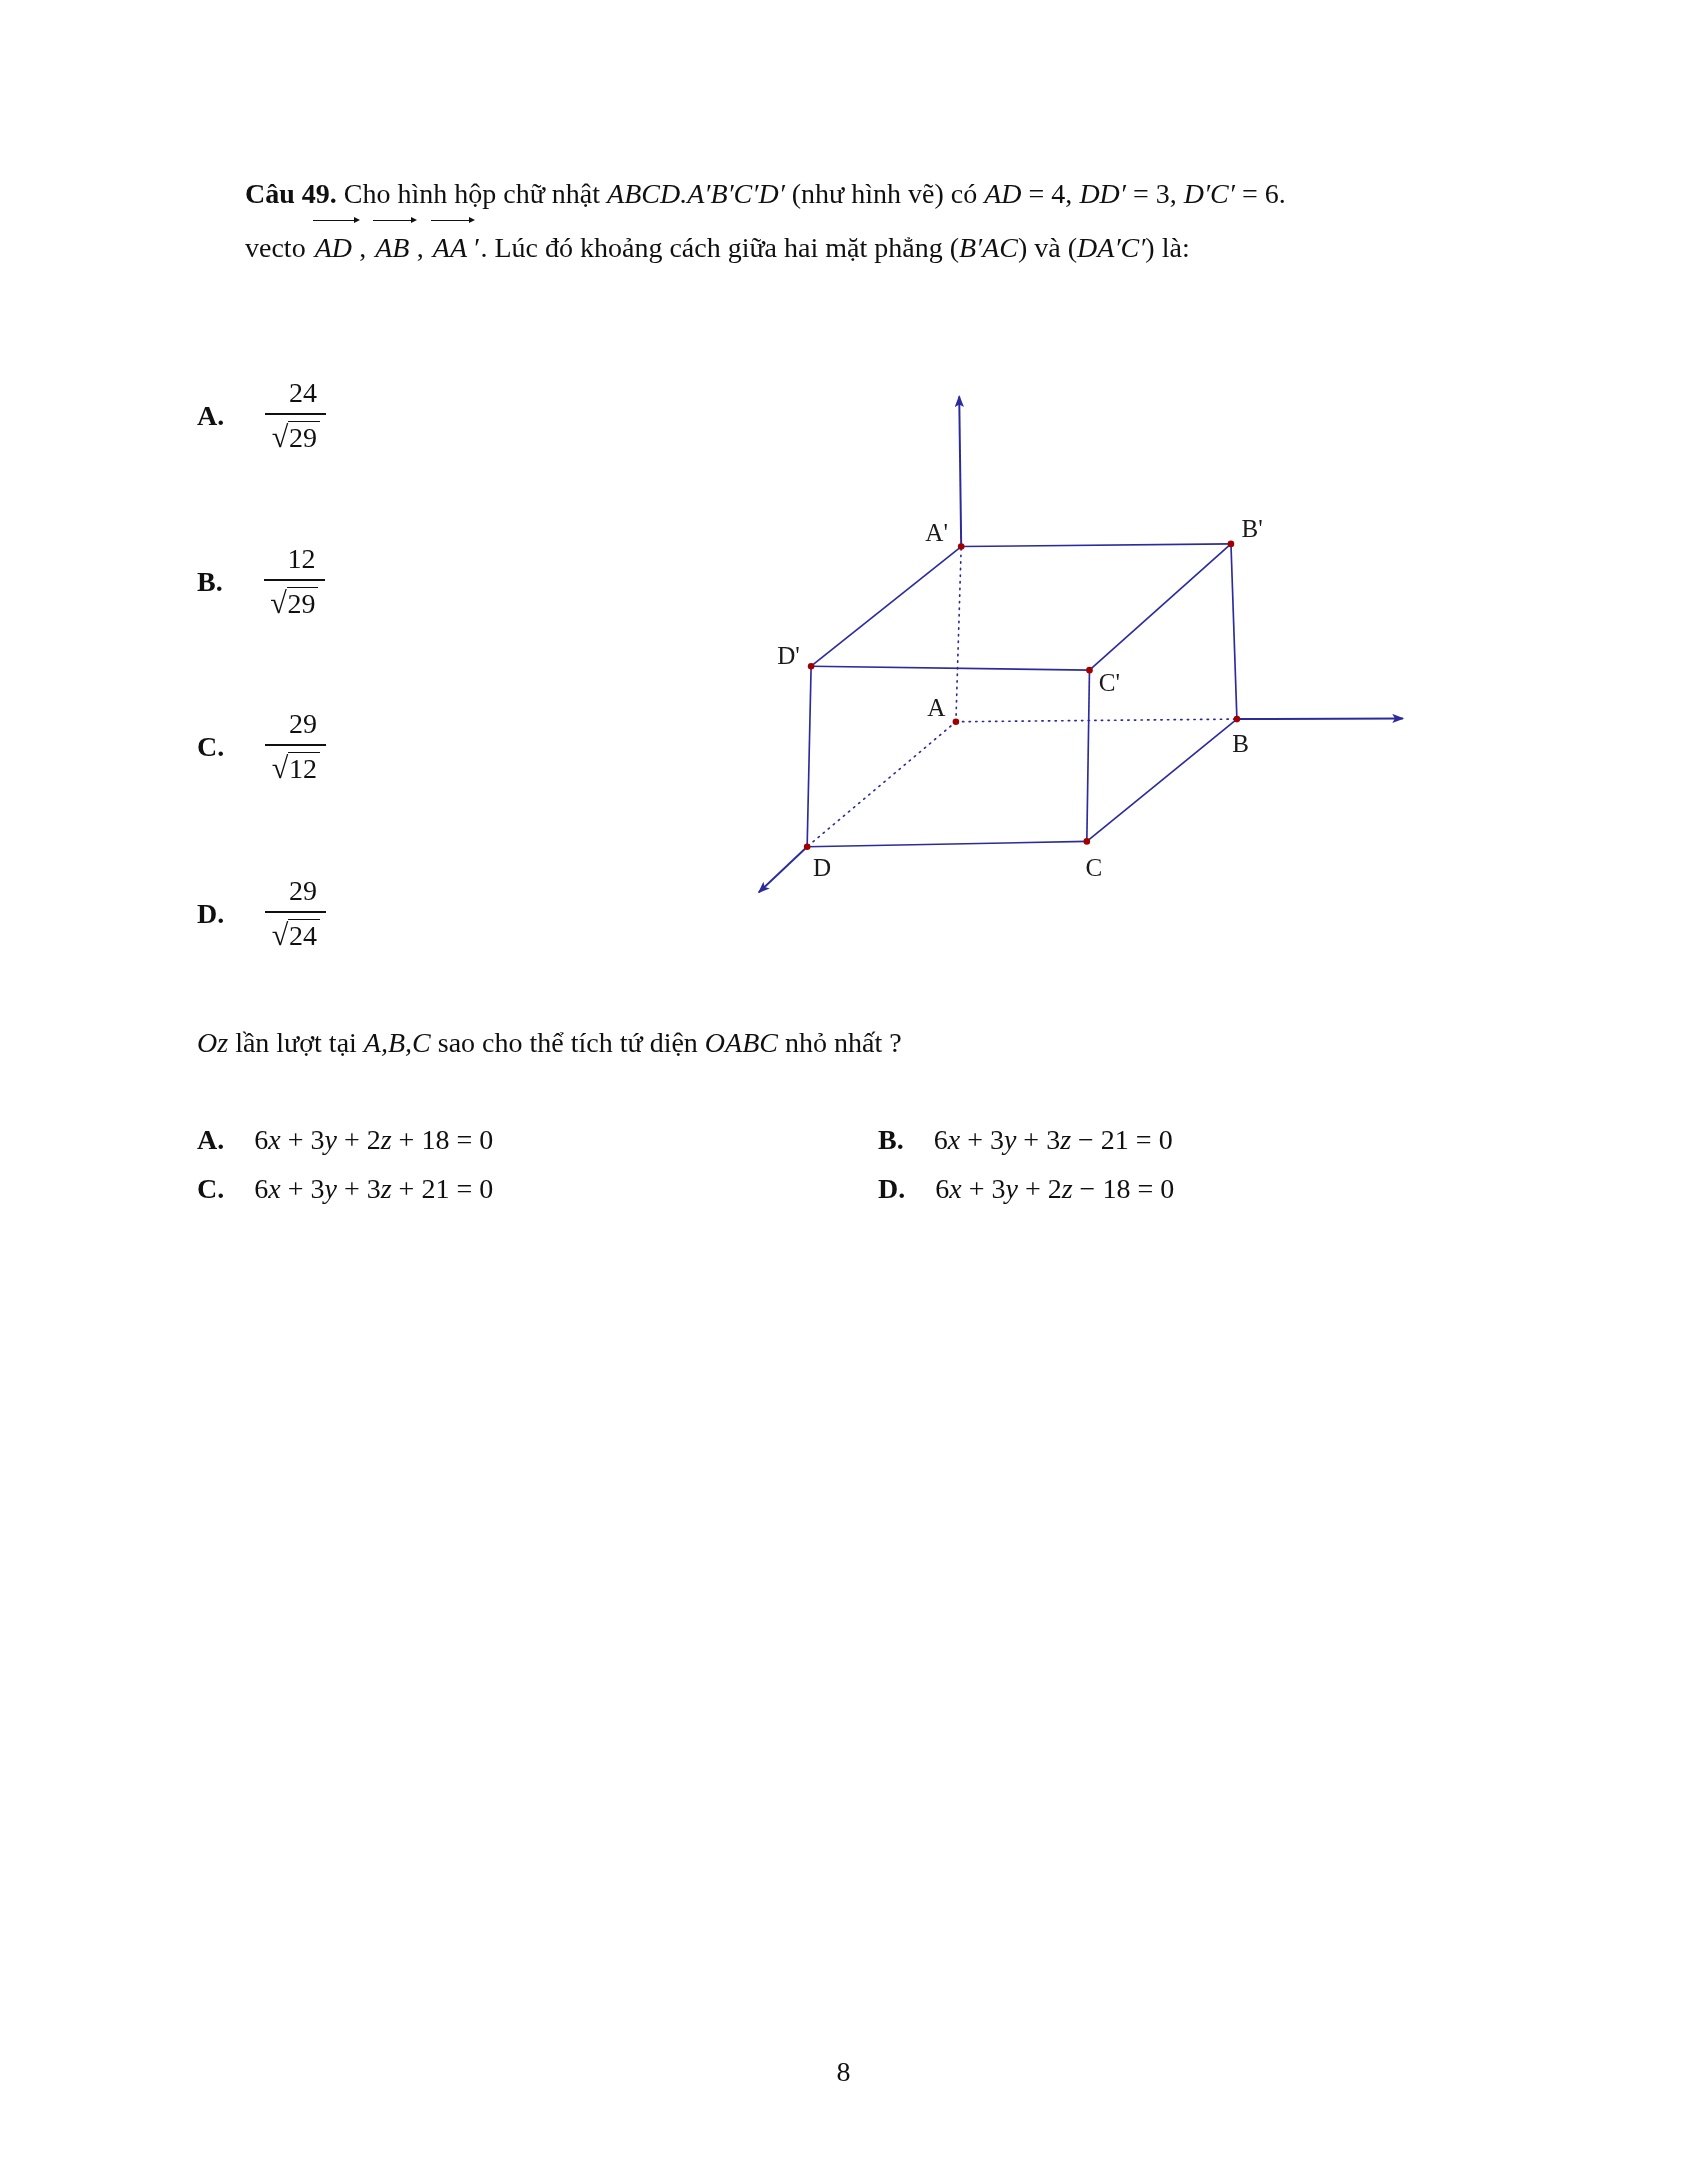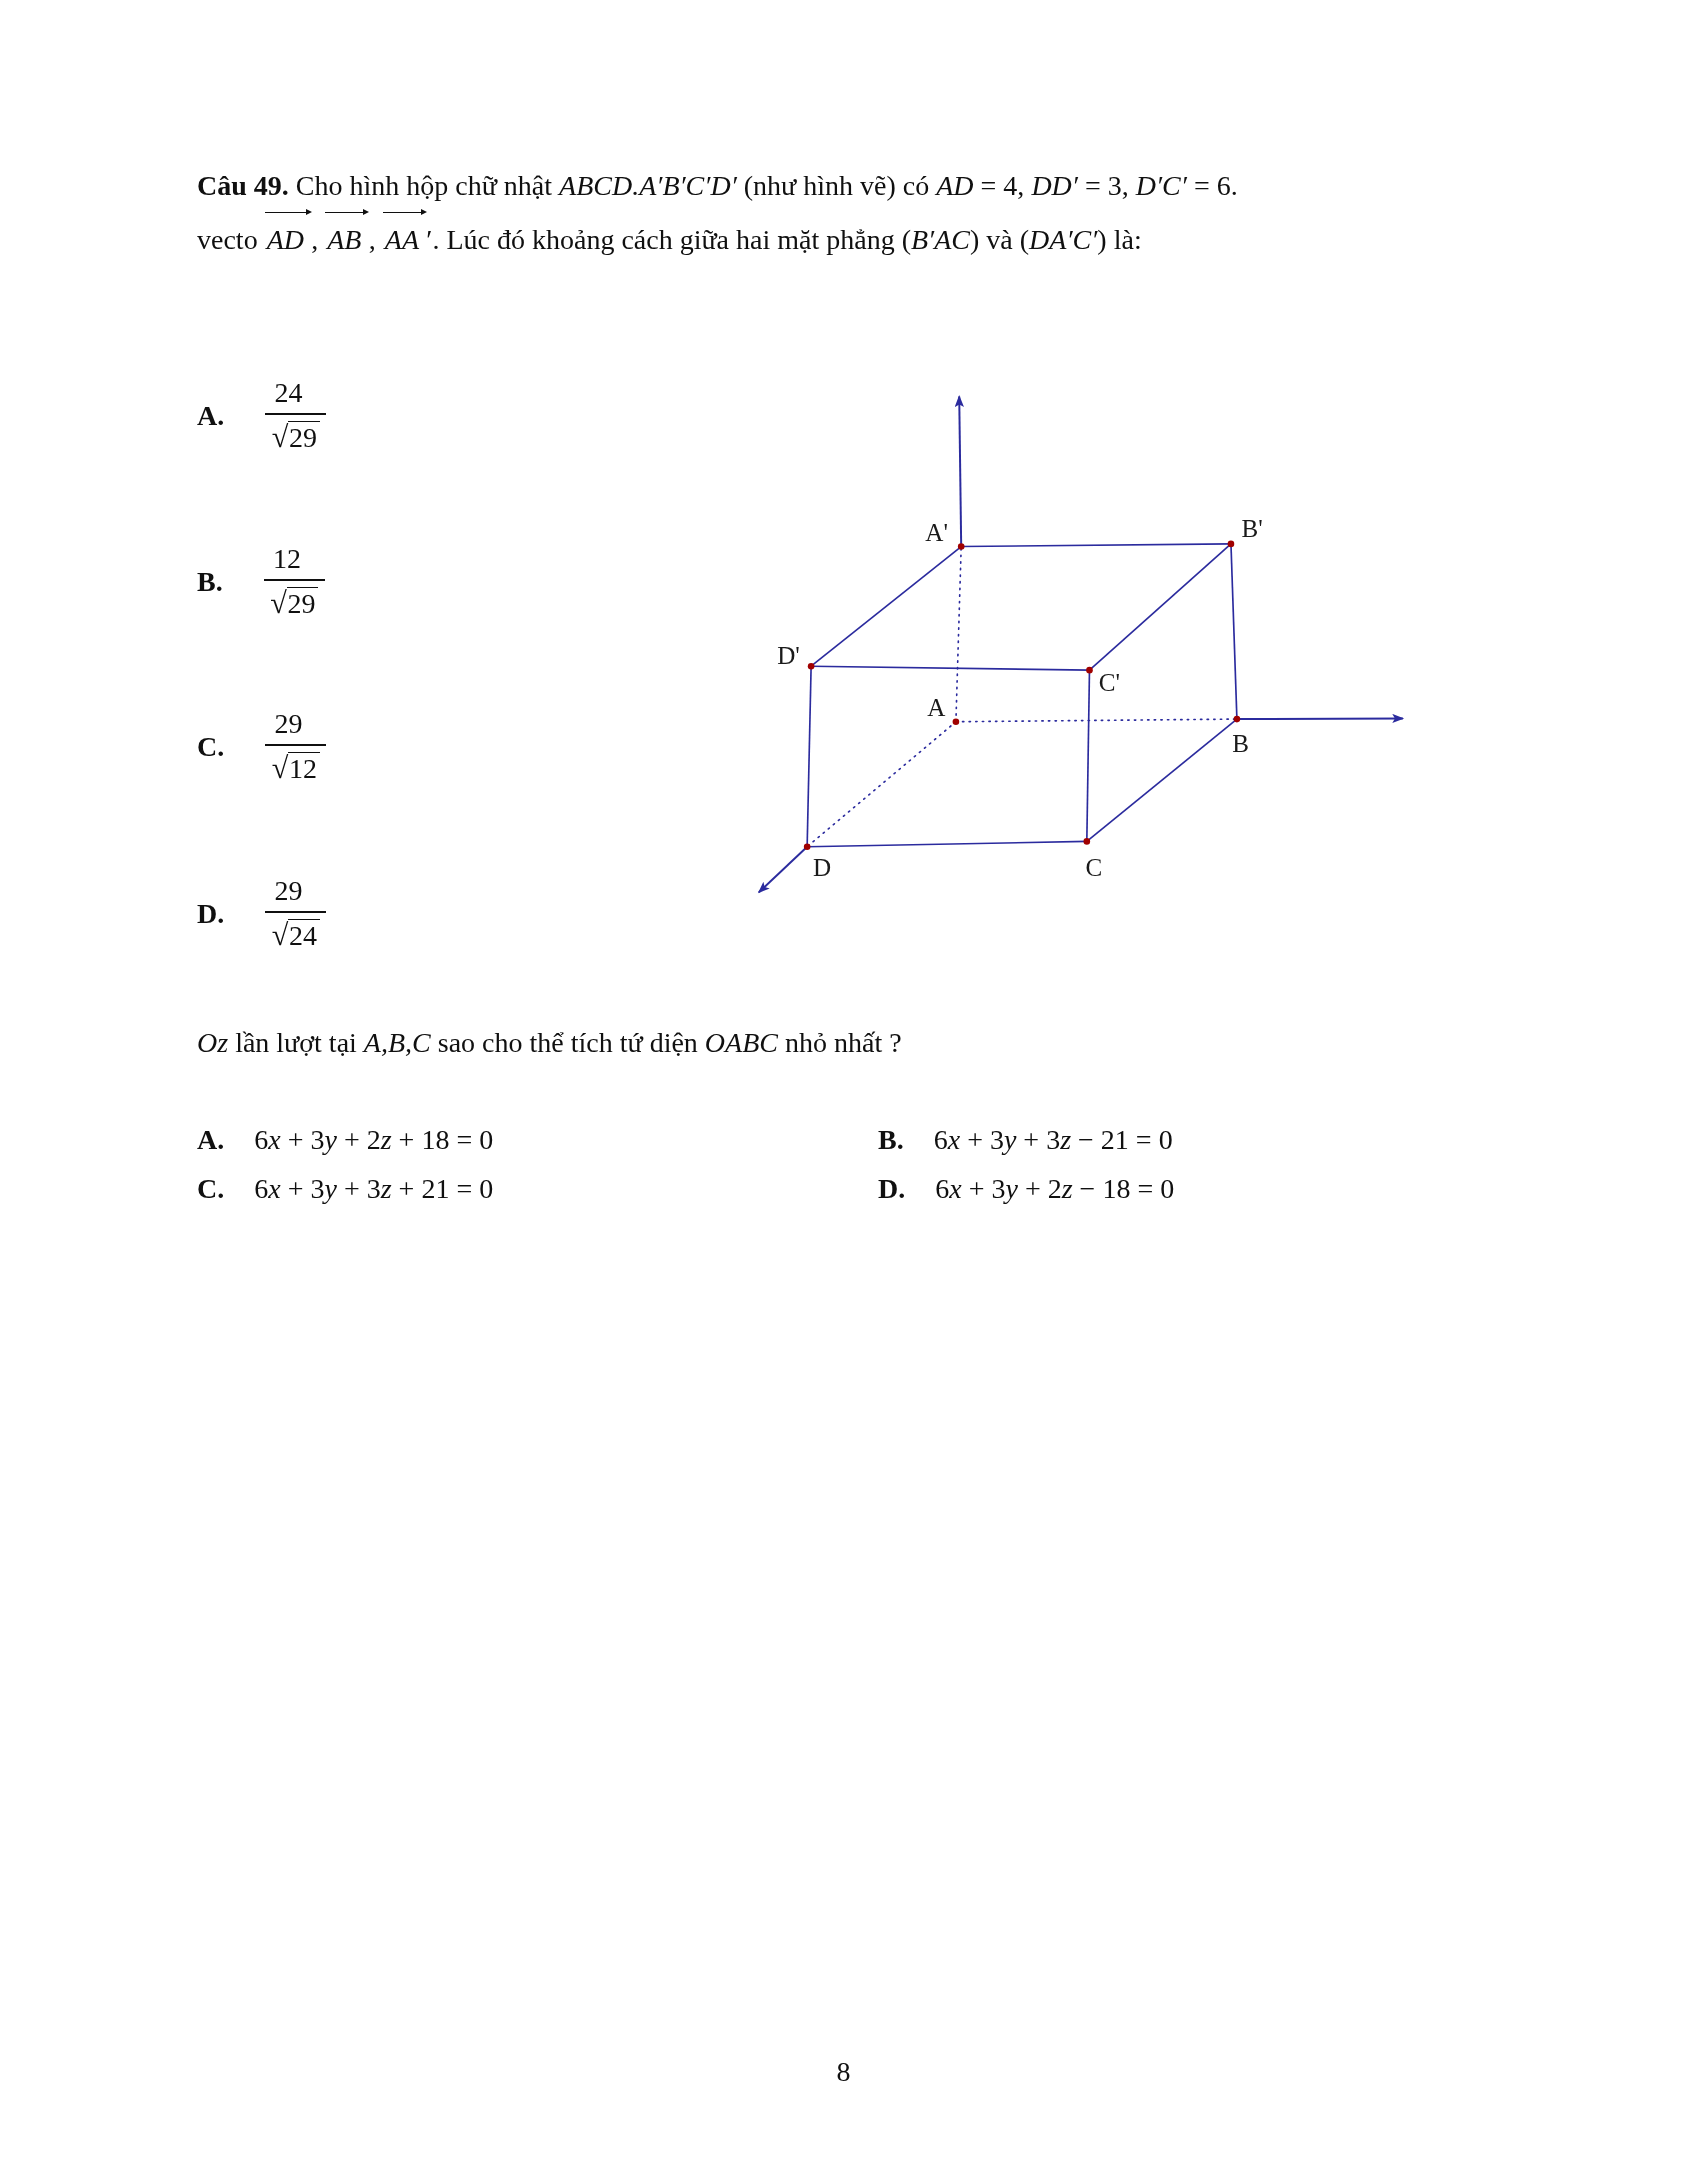--- a/index.html
+++ b/index.html
@@ -6,37 +6,37 @@
   .page{
     position:relative;
     width:1687px;
     height:2183px;
     background:#ffffff;
     font-family:"Liberation Serif","DejaVu Serif",serif;
     color:#101010;
     overflow:hidden;
   }
   .para{position:absolute;left:197px;width:1330px;font-size:28px;}
-  .q49para{top:159px;line-height:53px;}
+  .q49para{top:167px;line-height:53px;margin-left:48px;}
   .q50para{top:1020px;line-height:46px;}
   .line{white-space:nowrap;}
   .b{font-weight:bold;}
   .i{font-style:italic;}
   
   .vec{font-style:italic;position:relative;display:inline-block;padding:0 1.3px;}
   .vec::after{content:"\2192";position:absolute;left:0;top:-0.72em;font-size:0.55em;font-style:normal;}
   
   .ovl{font-style:italic;position:relative;display:inline-block;padding:1.3px 2px 0;margin-right:5.3px;}
   .ovl::before{content:"";position:absolute;left:0;right:-1.3px;top:0;border-top:1.7px solid #101010;}
   .ovl::after{content:"";position:absolute;right:-6px;top:-3.3px;width:0;height:0;
     border-left:6px solid #101010;border-top:3.3px solid transparent;border-bottom:3.3px solid transparent;}
   
   .opt49{position:absolute;left:197px;display:flex;align-items:center;gap:41px;font-size:28px;}
   .optlabel{font-weight:bold;}
-  .frac{display:inline-block;text-align:left;vertical-align:middle;}
+  .frac{display:inline-block;text-align:right;vertical-align:middle;}
   .fnum{display:block;padding:0 9.3px 4px;}
   .fden{display:block;border-top:2px solid #101010;padding:5.3px 6.6px 0;white-space:nowrap;}
   .sqrt::before{content:"\221A";font-size:1.08em;}
   .radicand{border-top:1.7px solid #101010;padding:0 2.6px 0 0.7px;}
   
   .q50opts{position:absolute;left:197px;top:1119px;display:grid;grid-template-columns:681px auto;row-gap:6.6px;font-size:28px;}
   .q50opt{display:flex;align-items:baseline;gap:30px;line-height:42px;}
   .eq{white-space:nowrap;}
   .pagenum{position:absolute;top:2056px;left:0;width:100%;text-align:center;font-size:28px;}
   .diagram{position:absolute;left:715px;top:370px;}

